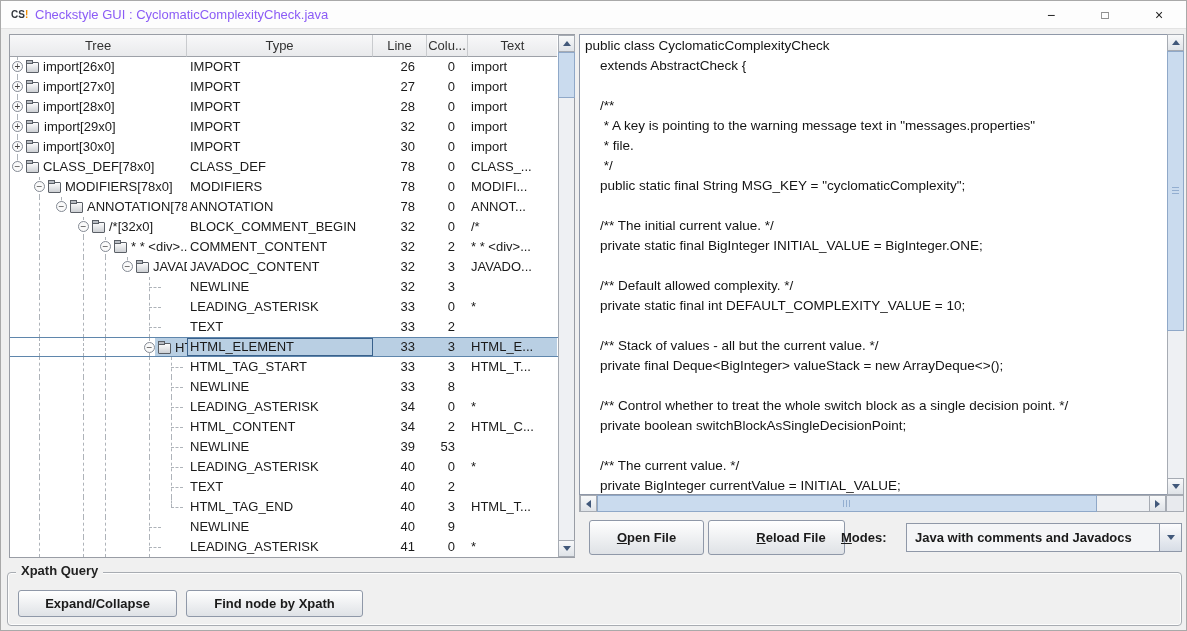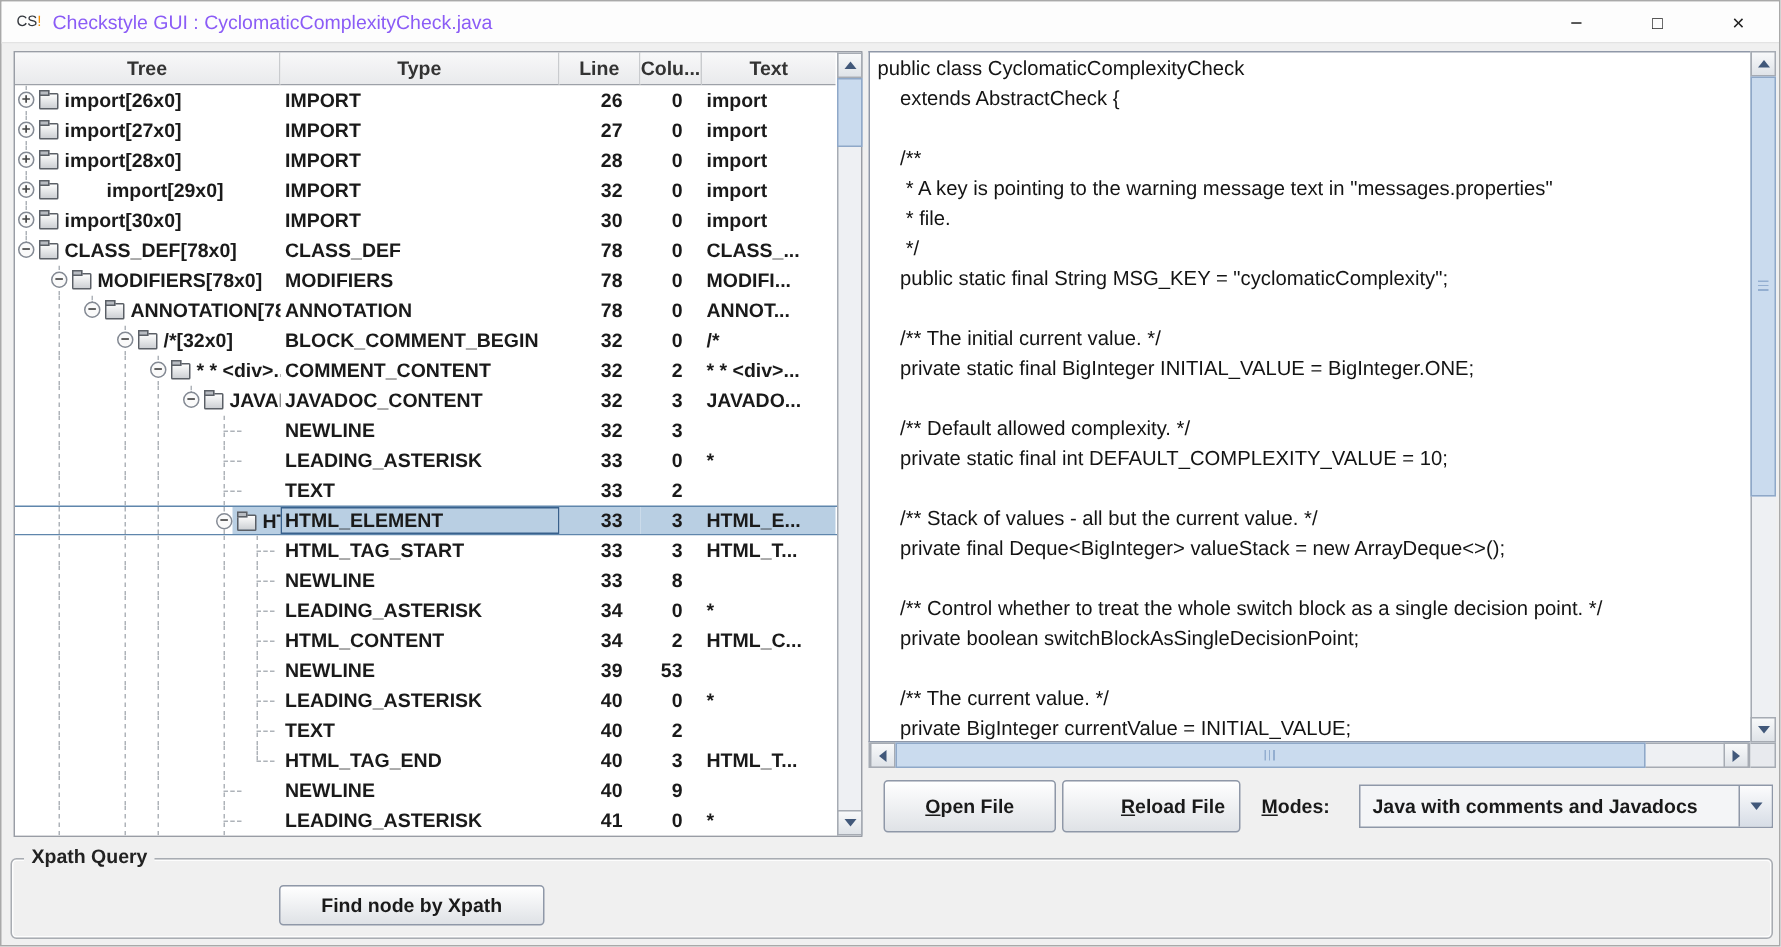--- a/index.html
+++ b/index.html
@@ -5,28 +5,28 @@
   * { margin:0; padding:0; box-sizing:border-box; }
   html,body { background:#d4d4d4; }
   .window {
     position:relative; width:1187px; height:631px;
     background:#f0f0f0; overflow:hidden;
     font-family:"Liberation Sans", sans-serif; font-size:13px; color:#1a1a1a;
     border:1px solid #a9a9a9;
   }
   
   .titlebar { position:absolute; left:0; top:0; width:100%; height:28px; background:#fdfdfd; border-bottom:1px solid #e3e3e3; }
-  .app-icon { position:absolute; left:10px; top:6px; width:17px; height:16px; font-weight:normal; font-size:10px; line-height:16px; color:#33373d; }
+  .app-icon { position:absolute; left:10px; top:6px; width:17px; height:16px; font-weight:bold; font-size:10px; line-height:16px; color:#33373d; }
   .app-icon .accent { color:#f28c00; }
   .tb-title { position:absolute; left:34px; top:0; line-height:28px; font-size:13px; color:#8b5cf6; white-space:nowrap; }
   .wbtn { position:absolute; top:0; width:46px; height:28px; text-align:center; line-height:28px; font-size:14px; color:#222; cursor:default; }
   .wbtn.min { right:112px; } .wbtn.max { right:58px; font-size:12px; } .wbtn.close { right:4px; }
   
   .left-panel { position:absolute; left:8px; top:33px; width:566px; height:524px; background:#ffffff; border:1px solid #999da5; display:flex; }
-  .grid-main { width:599px; overflow:hidden;font-weight:bold; }
+  .grid-main { width:599px; overflow:hidden; }
   .hdr { display:flex; height:22px; }
   .hcell { border-right:1px solid #c9cbce; border-bottom:1px solid #9da1a8; background:linear-gradient(#f8f8f9,#e9eaec); text-align:center; line-height:21px; color:#333; overflow:hidden; white-space:nowrap; }
   .h0{width:177px;} .h1{width:186px;} .h2{width:54px;} .h3{width:41px;} .h4{width:89px; border-right:none;}
   .trow { display:flex; height:20px; position:relative; background:#fff; }
   .trow.sel { border-top:1px solid #5f86ac; border-bottom:1px solid #5f86ac; }
   .cell { line-height:20px; overflow:hidden; white-space:nowrap; }
   .trow.sel .cell { line-height:18px; }
   .c-tree { width:177px; position:relative; overflow:hidden; }
   .c-type { width:186px; padding-left:3px; }
   .c-line { width:54px; text-align:right; padding-right:12px; }
@@ -59,21 +59,21 @@
   .right-panel { position:absolute; left:578px; top:33px; width:605px; height:524px; }
   .code-area { position:absolute; left:0; top:0; width:588px; height:461px; background:#fff; border:1px solid #8f98a8; border-right:none; overflow:hidden; padding:1px 0 0 5px; }
   .code-line { height:20px; line-height:20px; white-space:pre; font-size:13.5px; color:#141414; }
   .vsb2 { position:absolute; right:0; top:0; height:461px; }
   .hsb { position:absolute; left:0; top:461px; width:588px; height:17px; background:#eef0f3; border:1px solid #a6abb3; }
   .sb-corner { position:absolute; right:0; top:461px; width:17px; height:17px; background:#e8eaee; border:1px solid #a6abb3; border-left:none; }
   .controls { position:absolute; left:0; top:485px; width:605px; height:39px; }
   .btn { background:linear-gradient(#ffffff,#dfe2e6); border:1px solid #8f98a8; border-radius:3px; font-weight:bold; font-size:13px; color:#1a1a1a; text-align:center; cursor:default; }
   .btn .mn { text-decoration:underline; }
   .btn-open   { position:absolute; left:10px;  top:1px; width:115px; height:35px; line-height:33px; }
-  .btn-reload { position:absolute; left:129px; top:1px; width:119px; height:35px; line-height:33px;padding-left:29px; }
+  .btn-reload { position:absolute; left:129px; top:1px; width:137px; height:35px; line-height:33px;padding-left:29px; }
   .modes-label { position:absolute; left:262px; top:0; line-height:37px; font-weight:bold; }
   .modes-label .mn { text-decoration:underline; }
   .combo { position:absolute; left:327px; top:4px; width:276px; height:29px; border:1px solid #8f98a8; background:#f4f5f7; display:flex; }
   .combo-text { flex:1; font-weight:bold; padding:0 8px; line-height:27px; white-space:nowrap; overflow:hidden; }
   .combo-btn { width:22px; border-left:1px solid #8f98a8; background:linear-gradient(#fcfcfd,#d7dde6); display:flex; align-items:center; justify-content:center; }
   
   .xpath { position:absolute; left:6px; top:571px; width:1175px; height:54px; border:1px solid #a8acb2; border-radius:4px; box-shadow: inset 0 0 0 1px rgba(255,255,255,.85); }
   .xpath-title { position:absolute; top:-10px; left:8px; background:#f0f0f0; padding:0 5px; font-weight:bold; color:#222; }
   .btn-expand { position:absolute; left:10px;  top:17px; width:159px; height:27px; line-height:25px; }
   .btn-find   { position:absolute; left:178px; top:17px; width:177px; height:27px; line-height:25px;text-align:center; }
@@ -135,21 +135,21 @@
             <div class="cell c-type">IMPORT</div>
             <div class="cell c-line">28</div>
             <div class="cell c-col">0</div>
             <div class="cell c-text">import</div>
           </div>
           <div class="trow">
             <div class="cell c-tree">
               <div class="guide" style="left: 7px;"></div>
               <div class="handle" style="left: 2px;">+</div>
               <div class="nicon" style="left: 16px;"></div>
-              <div class="nlabel" style="left: 51px; padding-left: 10px;">import[29x0]</div>
+              <div class="nlabel" style="left: 24px; padding-left: 10px;">import[29x0]</div>
             </div>
             <div class="cell c-type">IMPORT</div>
             <div class="cell c-line">32</div>
             <div class="cell c-col">0</div>
             <div class="cell c-text">import</div>
           </div>
           <div class="trow">
             <div class="cell c-tree">
               <div class="guide" style="left: 7px;"></div>
               <div class="handle" style="left: 2px;">+</div>
@@ -500,16 +500,17 @@
         <div class="combo-text">Java with comments and Javadocs</div>
         <div class="combo-btn">
             <div class="arr-d"></div>
           </div>
       </div>
     </div>
   </div>
 
   <div class="xpath">
     <div class="xpath-title">Xpath Query</div>
+    <div class="btn btn-expand">Expand/Collapse</div>
     <div class="btn btn-find">Find node by Xpath</div>
   </div>
 
 </div>
 
 </body></html>

